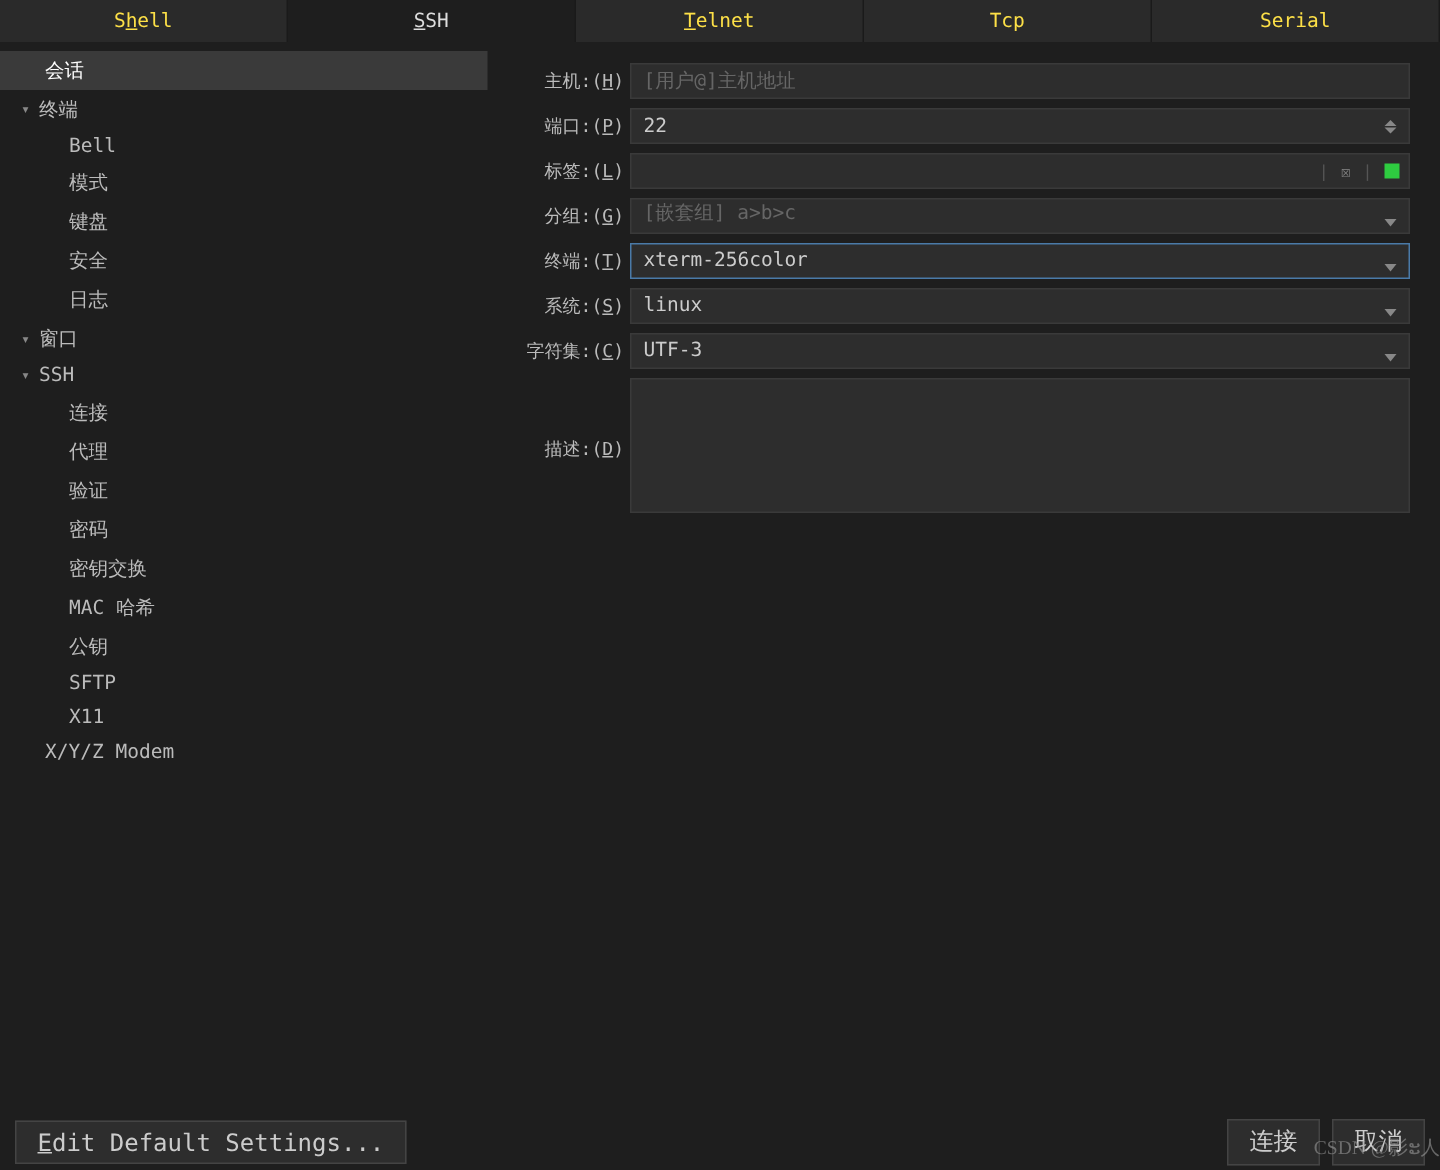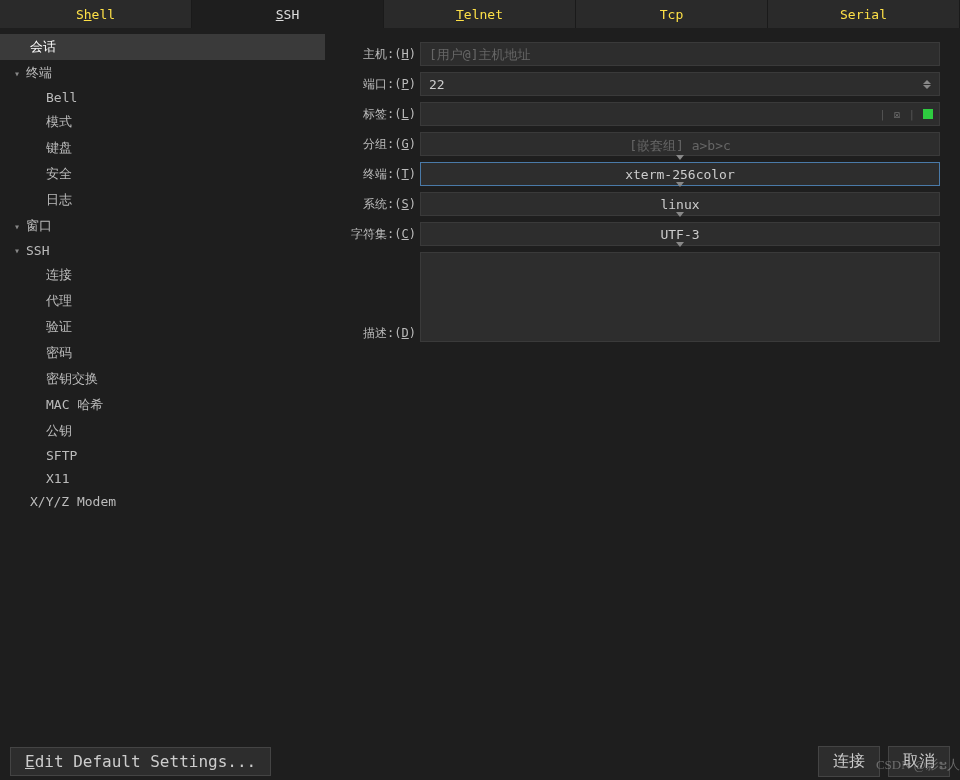--- a/index.html
+++ b/index.html
@@ -86,38 +86,38 @@
   border: 1px solid #3a3a3a;
   color: #ccc;
   padding: 4px 8px;
   font-family: monospace;
   font-size: 13px;
   height: 24px;
   position: relative;
 }
 .input::placeholder, .placeholder { color: #666; font-family: monospace; }
 .select.highlight { border: 1px solid #4a7aa8; }
-.select, .combo-input { display: flex; align-items: center; justify-content: space-between; flex-direction: column; }
+.select, .combo-input { display: flex; align-items: flex-end; justify-content: space-between; }
 .arrow-down {
   width: 0; height: 0;
   border-left: 4px solid transparent;
   border-right: 4px solid transparent;
   border-top: 5px solid #888;
 }
 .spin { display: flex; align-items: center; justify-content: space-between; }
 .spin-arrows { display: flex; flex-direction: column; gap: 1px; }
 .spin-up, .spin-down { width: 0; height: 0; border-left: 4px solid transparent; border-right: 4px solid transparent; }
 .spin-up { border-bottom: 4px solid #888; }
 .spin-down { border-top: 4px solid #888; }
 .tag-row .input { position: relative; }
 .tag-icons { position: absolute; right: 6px; display: flex; align-items: center; gap: 8px; color: #888; font-size: 11px; }
 .tag-sep { color: #555; }
 .tag-color { width: 10px; height: 10px; background: #2ecc40; display: inline-block; }
 .textarea { height: 90px; resize: none; }
-.row.align-top { align-items: flex-end; }
+.row.align-top { align-items: center; }
 .row.align-top .label { padding-top: 4px; }
 .footer {
   position: absolute;
   bottom: 0; left: 0; right: 0;
   height: 38px;
   display: flex;
   align-items: center;
   justify-content: space-between;
   padding: 0 10px;
   background: #1e1e1e;

